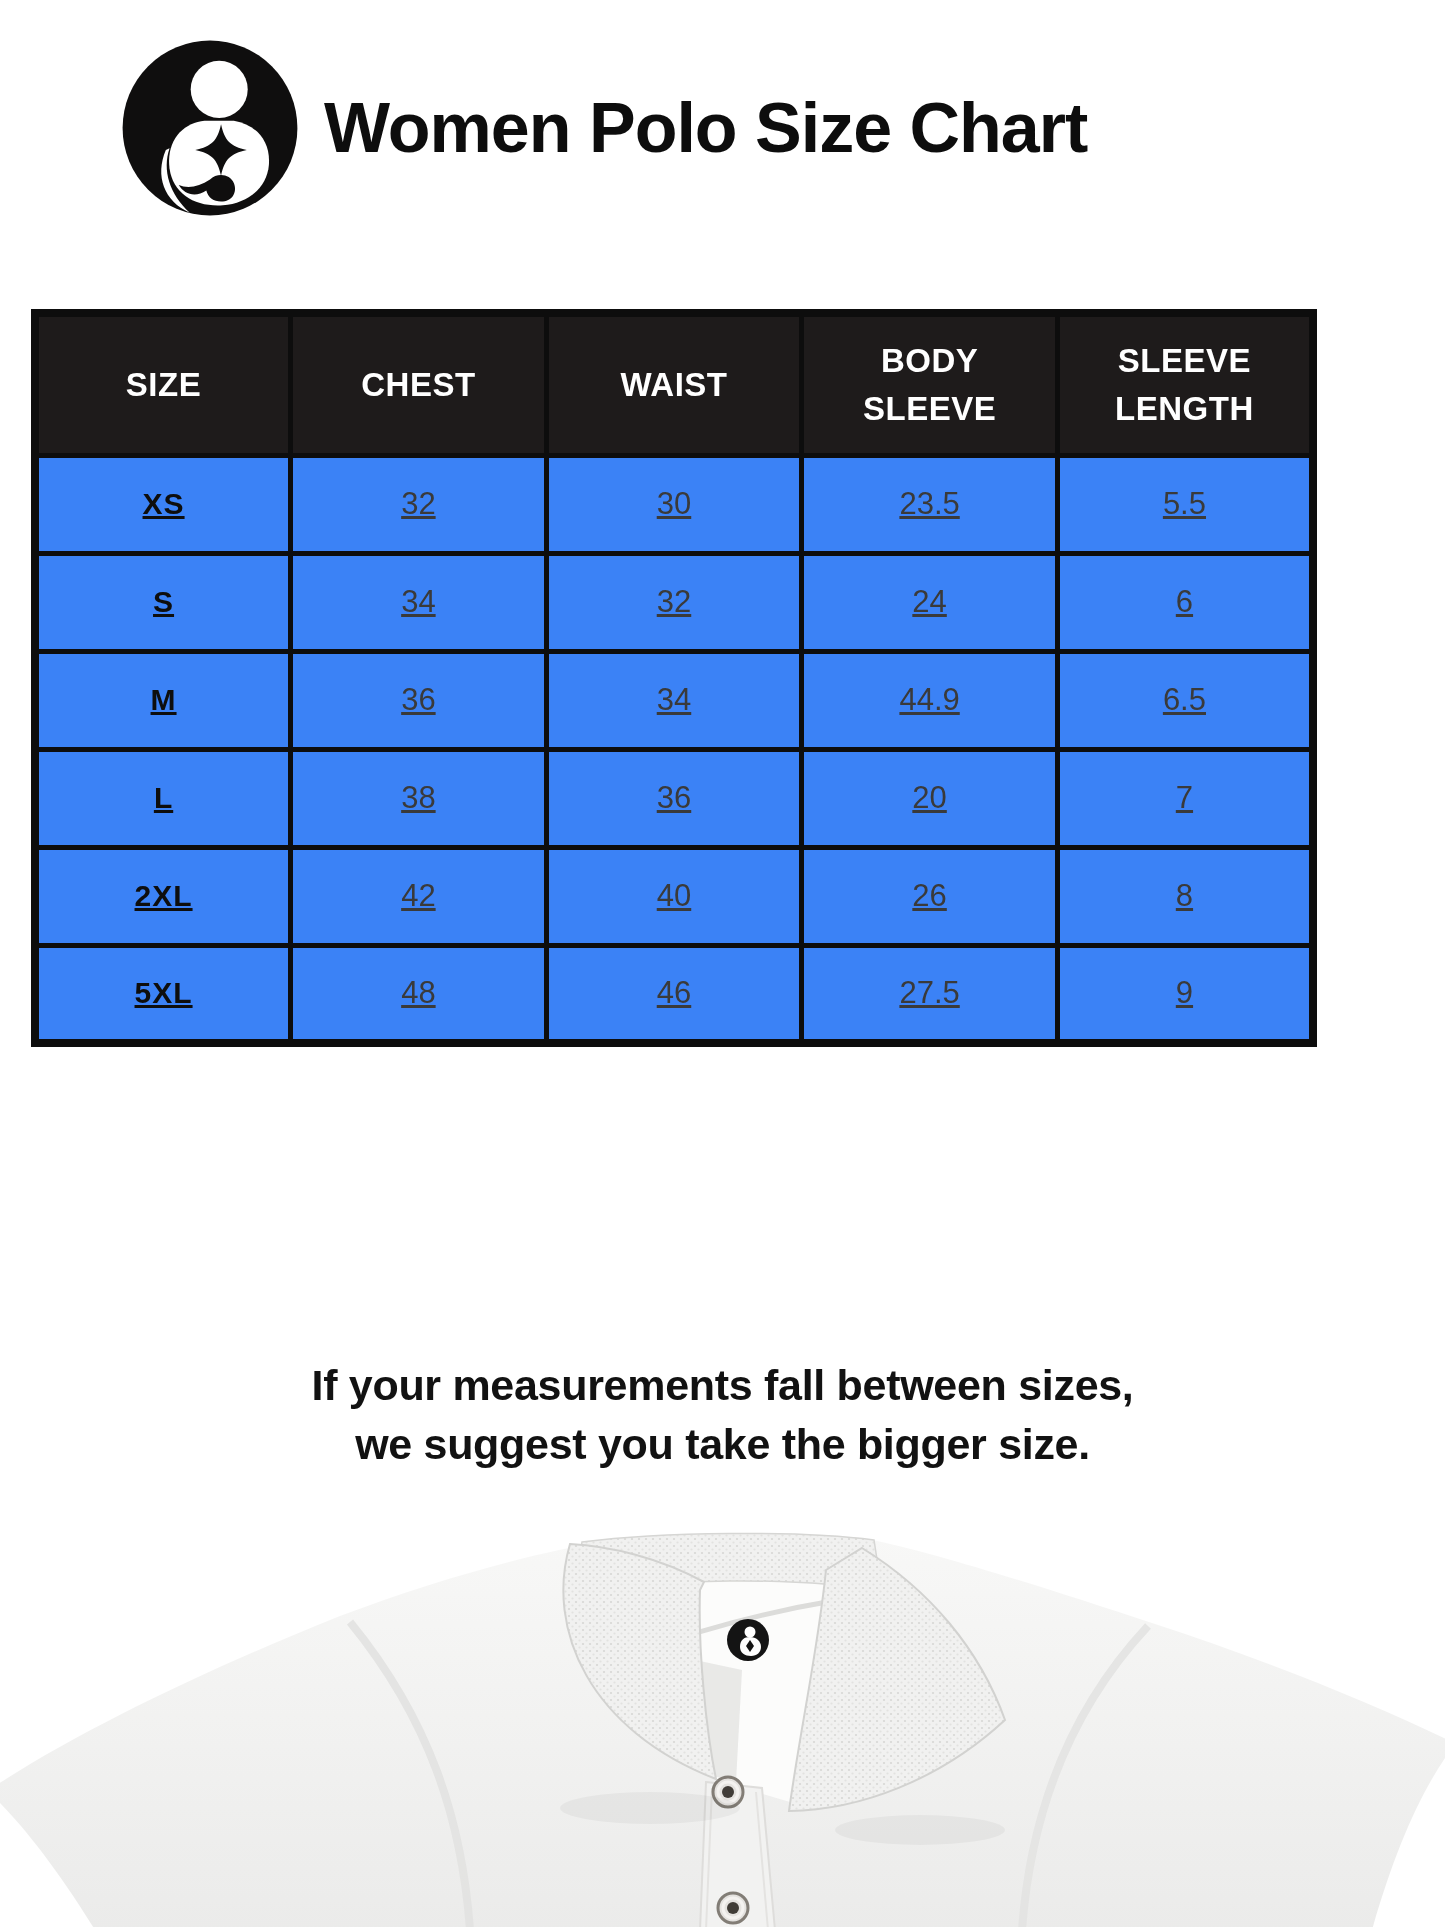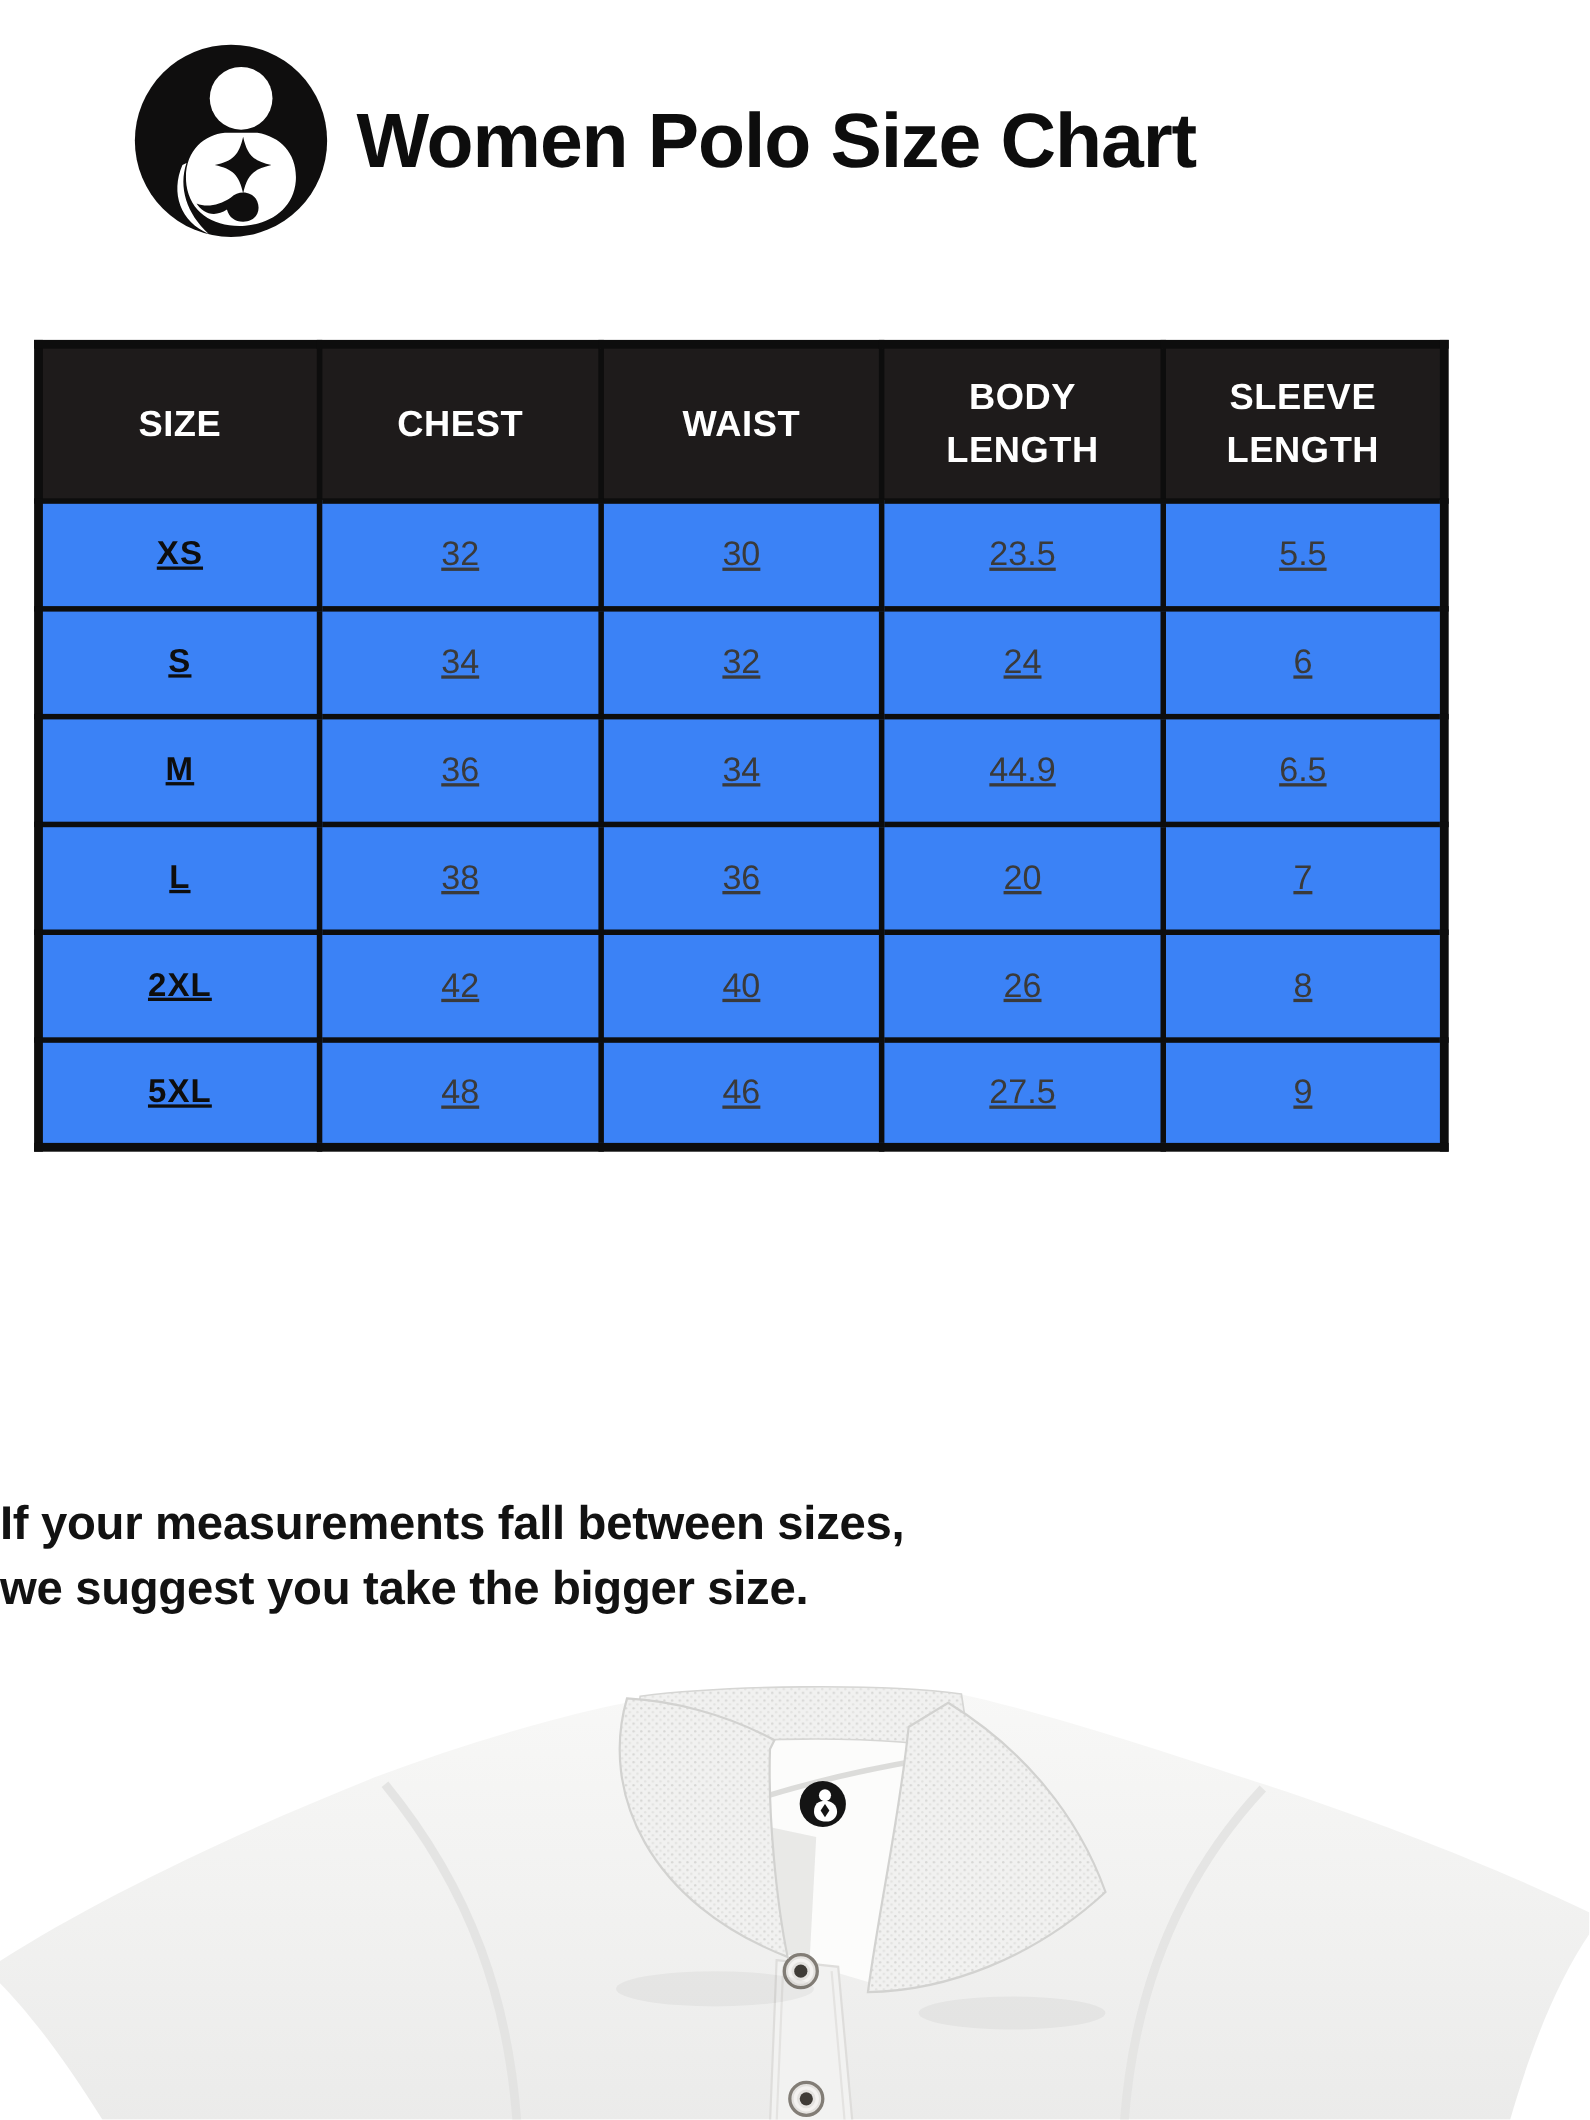--- a/index.html
+++ b/index.html
@@ -48,21 +48,21 @@
     height:98px; font-size:31px; color:#3a3a3a;
     background:#3b82f6; font-weight:400;text-decoration:underline;
   }
   .size-table tbody td.size-col {
     font-weight:700; color:#0e0e0e; font-size:30px; letter-spacing:1px;
   }
 
   
   .fit-note {
     position:absolute; top:1356px; left:0; width:1445px;
-    text-align:left;
+    text-align:center;
     font-size:43px; font-weight:700; color:#121212;
     line-height:59px; letter-spacing:-0.3px;
   }
 
   
   .shirt-photo {
     position:absolute; left:0; top:1530px;
     width:1445px; height:397px;
   }
 </style>
@@ -88,21 +88,21 @@
         <col>
         <col>
         <col>
         <col>
       </colgroup>
     <thead>
       <tr>
         <th><span class="hdr-span">SIZE</span></th>
         <th><span class="hdr-span">CHEST</span></th>
         <th><span class="hdr-span">WAIST</span></th>
-        <th><span class="hdr-span">BODY LENGTH</span></th>
+        <th><span class="hdr-span">BODY SLEEVE</span></th>
         <th><span class="hdr-span">SLEEVE LENGTH</span></th>
       </tr>
     </thead>
     <tbody>
       <tr>
         <td class="size-col">XS</td>
         <td>32</td>
         <td>30</td>
         <td>23.5</td>
         <td>5.5</td>

